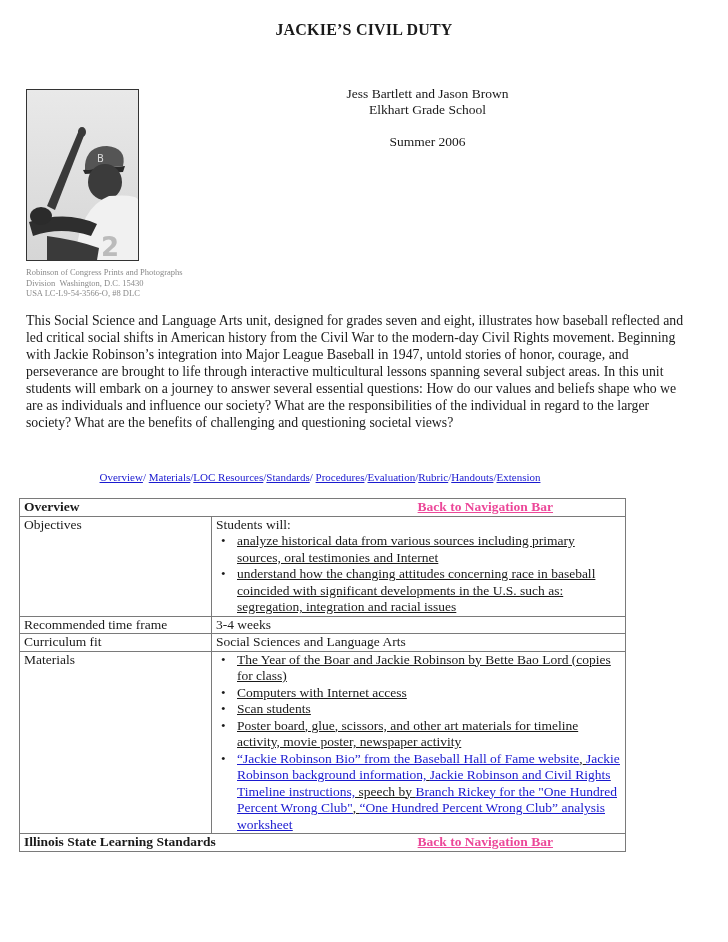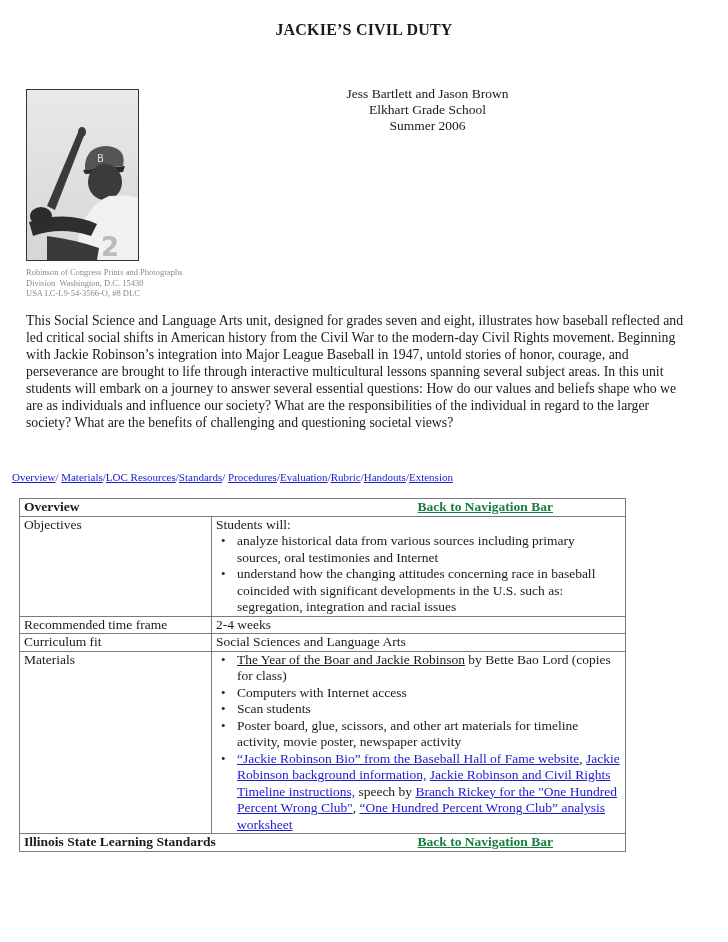--- a/index.html
+++ b/index.html
@@ -9,54 +9,54 @@
     color: #1a1a1a;
   }
   .title {
     position: absolute; top: 21px; left: 0; width: 728px;
     text-align: center; font-weight: bold; font-size: 16px; letter-spacing: 0.2px;
   }
   .authors {
     position: absolute; top: 86px; left: 280px; width: 295px;
     text-align: center; font-size: 13.5px; line-height: 16px;
   }
-  .authors .season { }
+  .authors .season { margin-top: 16px; }
   .photo {
     position: absolute; left: 26px; top: 89px; width: 111px; height: 170px;
     border: 1px solid #333; background: #e4e4e4; overflow: hidden;
   }
   .photo svg { display: block; }
   .credit {
     position: absolute; left: 26px; top: 267px;
     font-size: 8.5px; line-height: 10.5px; color: #8a8a8a;
   }
   .intro {
     position: absolute; left: 26px; top: 312px; width: 670px;
     font-size: 13.8px; line-height: 17px; text-align: left;
   }
   .navbar {
-    position: absolute; left: 12px; width: 640px; top: 471px;
-    text-align: left; font-size: 11px;
+    position: absolute; left: 0; width: 640px; top: 471px;
+    text-align: center; font-size: 11px;
   }
   .navbar a, a.lnk { color: #1a1ad0; text-decoration: underline; }
   .navbar .sep { color: #1a1ad0; }
 
   table.ov {
     position: absolute; left: 19px; top: 498px; width: 607px;
     border-collapse: collapse; font-size: 13.5px; line-height: 16.5px;
   }
   table.ov td {
     border: 1px solid #7a7a7a; vertical-align: top; padding: 0 4px;
   }
   table.ov td.lab { width: 183px; }
   .hdr-row td { font-weight: bold; }
-  .back { font-weight: bold; color: #15803d; text-decoration: underline; }
+  .back { font-weight: bold; color: #ec4899; text-decoration: underline; }
   .hdr-inner { display: flex; justify-content: space-between; padding-right: 68px; }
   ul.bul { margin: 0; padding: 0; list-style: none; }
-  ul.bul li { position: relative; padding-left: 21px; }
+  ul.bul li { position: relative; padding-left: 21px; text-decoration: underline; }
   ul.bul li::before {
     content: "\2022"; position: absolute; left: 5px; top: 0; font-size: 13px;
   }
   .u { text-decoration: underline; }
   sup { font-size: 8px; line-height: 0; }
 </style>
 </head>
 <body>
 
 <div class="title">JACKIE’S CIVIL DUTY</div>
@@ -119,21 +119,21 @@
     <td>
       <div>Students will:</div>
       <ul class="bul">
         <li>analyze historical data from various sources including primary sources, oral testimonies and Internet</li>
         <li>understand how the changing attitudes concerning race in baseball coincided with significant developments in the U.S. such as: segregation, integration and racial issues</li>
       </ul>
     </td>
   </tr>
   <tr>
     <td class="lab">Recommended time frame</td>
-    <td>2-4 weeks</td>
+    <td>3-4 weeks</td>
   </tr>
   <tr>
     <td class="lab">Curriculum fit</td>
     <td>Social Sciences and Language Arts</td>
   </tr>
   <tr>
     <td class="lab">Materials</td>
     <td>
       <ul class="bul">
         <li><span class="u">The Year of the Boar and Jackie Robinson</span><span> by Bette Bao Lord (copies for class)</span></li>

